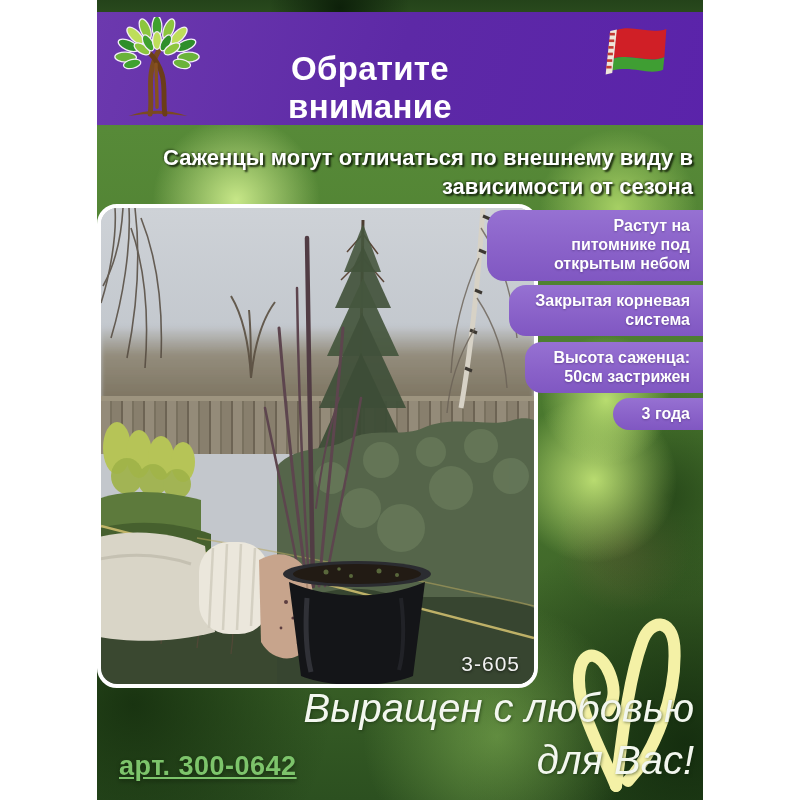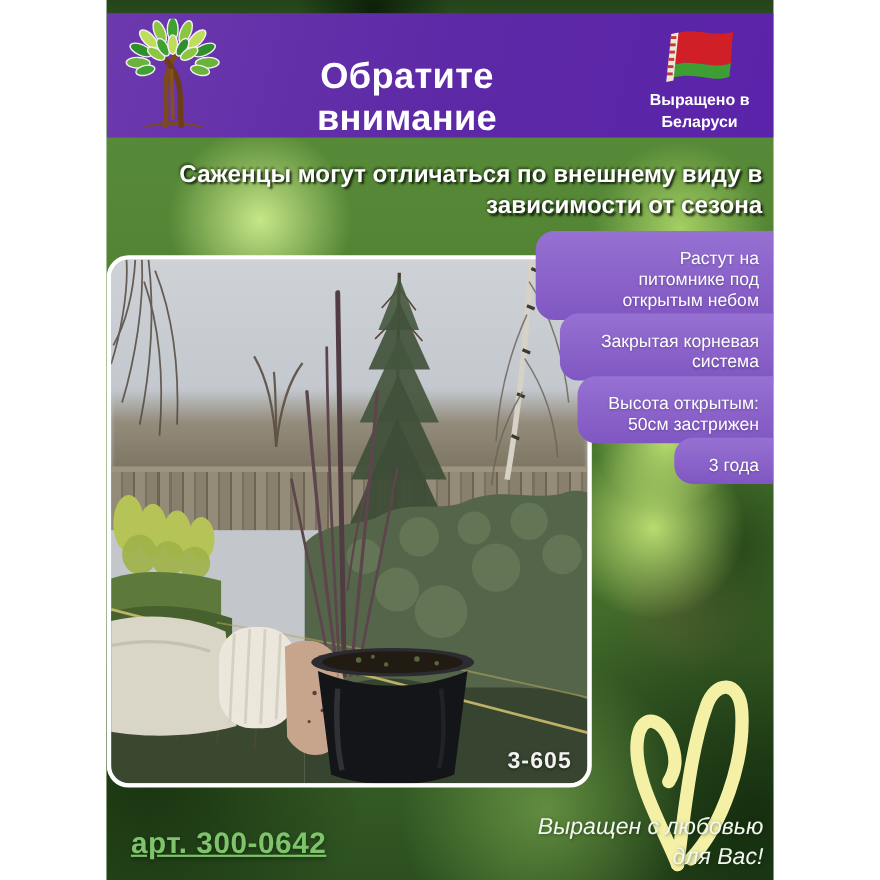--- a/index.html
+++ b/index.html
@@ -32,49 +32,49 @@
   .flag { width:66px; height:56px; margin:0 auto; display:block; }
   .origin-text { margin-top:2px; color:#ffffff; font-size:14.5px; font-weight:bold;
     line-height:1.35; white-space:pre-line; }
 
   
   .notice { position:absolute; left:10px; top:143px; width:586px; z-index:3; text-align:right;
     color:#ffffff; font-size:22px; font-weight:bold; line-height:1.32; white-space:pre-line;
     text-shadow:2px 2px 2px rgba(10,20,5,0.85), -1px -1px 2px rgba(10,20,5,0.45); }
 
   
-  .photo { position:absolute; left:0; top:232px; width:441px; height:484px; z-index:2;
-    border:4px solid #ffffff; border-radius:20px; overflow:hidden; background:#c3c7cc;font-weight:bold; }
+  .photo { position:absolute; left:0; top:204px; width:441px; height:484px; z-index:2;
+    border:4px solid #ffffff; border-radius:20px; overflow:hidden; background:#c3c7cc; }
   .photo-sky { position:absolute; left:0; top:0; width:100%; height:48%;
     background:linear-gradient(180deg,#ced2d7 0%, #c2c7cd 60%, #b7bcc2 100%); }
   .photo-woods { position:absolute; left:0; top:118px; width:100%; height:74px;
     background:linear-gradient(180deg, rgba(140,132,112,0) 0%, rgba(136,126,104,0.8) 40%, rgba(118,108,86,0.9) 100%);
     filter:blur(2px); }
   .photo-fence { position:absolute; left:0; top:188px; width:100%; height:58px;
     border-top:5px solid #9d947f;
     background:repeating-linear-gradient(90deg, #948b79 0 9px, #79715f 9px 11px, #887f6d 11px 20px, #6d6454 20px 22px);
     filter:blur(0.6px); }
   .photo svg.flora { position:absolute; left:0; top:0; width:100%; height:100%; }
   .photo-label { position:absolute; right:14px; bottom:8px; color:#f2f2f2; font-size:21px;
     letter-spacing:1px; text-shadow:0 1px 3px rgba(0,0,0,0.6); z-index:3; }
 
   
   .badge { position:absolute; right:0; z-index:3; background:linear-gradient(180deg,#9671d2 0%, #8a62c9 55%, #8057c2 100%);
-    color:#ffffff; font-weight:normal; font-size:16px; line-height:1.2; text-align:right;
-    border-radius:17px 0 0 17px; padding:16px 13px 7px 10px; white-space:pre-line;
+    color:#ffffff; font-weight:bold; font-size:16px; line-height:1.2; text-align:right;
+    border-radius:17px 0 0 17px; padding:6px 13px 7px 10px; white-space:pre-line;
     text-shadow:0 1px 2px rgba(40,20,70,0.35); }
   .badge-1 { left:390px; top:210px; }
   .badge-2 { left:412px; top:285px; }
   .badge-3 { left:428px; top:342px; }
   .badge-4 { left:516px; top:398px; }
 
   
   .heart { position:absolute; left:442px; top:600px; width:162px; height:196px; z-index:2; }
-  .slogan { position:absolute; right:9px; top:738px; z-index:3; text-align:right;
-    color:#f3f7ef; font-size:21px; font-style:italic; line-height:1.3;
+  .slogan { position:absolute; right:9px; top:682px; z-index:3; text-align:right;
+    color:#f3f7ef; font-size:40px; font-style:italic; line-height:1.3;
     text-shadow:1px 1px 3px rgba(15,35,10,0.5); }
   .article { position:absolute; left:22px; top:751px; z-index:3; color:#7dc46b;
     font-size:27px; font-weight:bold; letter-spacing:0.5px;
     text-shadow:0 2px 4px rgba(0,0,0,0.4);text-decoration:underline; }
 </style>
 </head>
 <body>
 
 <div class="canvas">
   <div class="content">
@@ -112,22 +112,20 @@
           <path d="M11 6 L21 4 L14 70 L4 72 Z" fill="#efe6da"></path>
           <g fill="#c23a33">
             <rect x="10" y="9" width="8" height="4"></rect>
             <rect x="9" y="19" width="8" height="4"></rect>
             <rect x="8" y="29" width="8" height="4"></rect>
             <rect x="7" y="39" width="8" height="4"></rect>
             <rect x="6" y="49" width="8" height="4"></rect>
             <rect x="5" y="59" width="8" height="4"></rect>
           </g>
         </svg>
-        <div class="origin-text">Выращено в
-Беларуси</div>
       </div>
     </div>
 
     <div class="notice">Саженцы могут отличаться по внешнему виду в
 зависимости от сезона</div>
 
     <div class="photo">
       <div class="photo-sky"></div>
       <div class="photo-woods"></div>
       <div class="photo-fence"></div>
@@ -251,21 +249,21 @@
         <path d="M300 390 C304 420 302 448 298 462" stroke="#2e3036" stroke-width="4" fill="none" opacity="0.5"></path>
       </svg>
       <div class="photo-label">3-605</div>
     </div>
 
     <div class="badge badge-1">Растут на
 питомнике под
 открытым небом</div>
     <div class="badge badge-2">Закрытая корневая
 система</div>
-    <div class="badge badge-3">Высота открытым:
+    <div class="badge badge-3">Высота саженца:
 50см застрижен</div>
     <div class="badge badge-4">3 года</div>
 
     <svg class="heart" viewBox="0 0 160 195">
       <g stroke="#f4f1a6" stroke-width="12" fill="none" stroke-linecap="round">
         <path d="M76 185 C62 150 34 104 40 70 C44 48 62 52 70 74 C76 90 74 100 68 110"></path>
         <path d="M76 185 C82 140 88 80 102 42 C110 18 132 18 134 46 C137 92 116 150 88 180"></path>
       </g>
     </svg>
 

